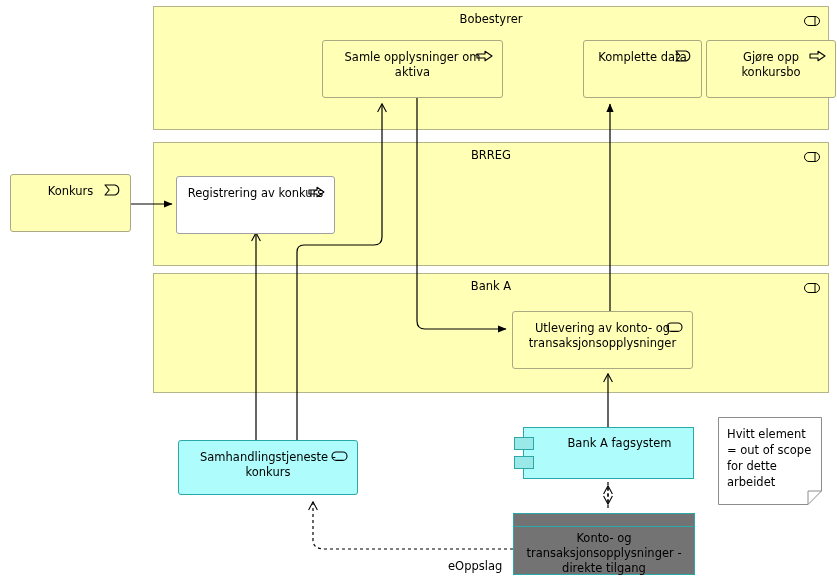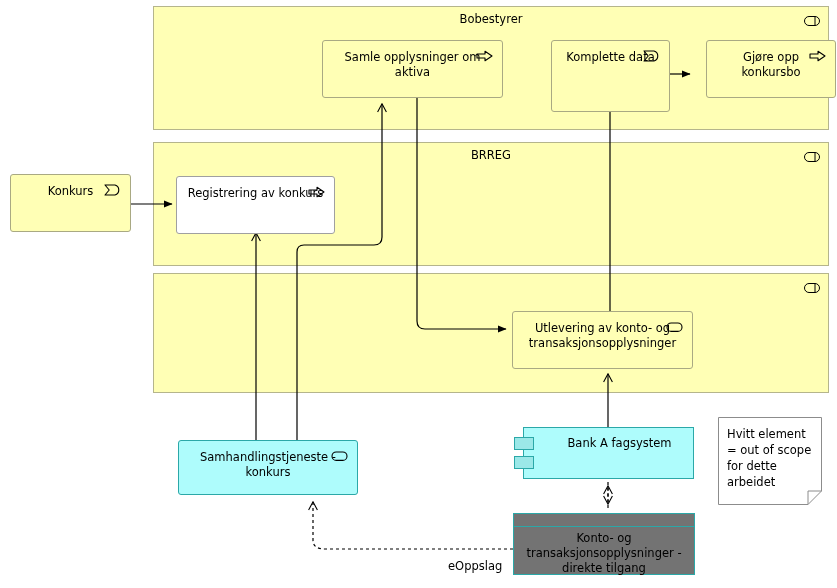--- a/index.html
+++ b/index.html
@@ -160,20 +160,21 @@
 
   <div class="grp" style="left:153px; top:142px; width:676px; height:124px;">
     <div class="grp-label">BRREG</div>
     <svg class="grp-icon" viewBox="0 0 16 10">
       <rect x="0.5" y="0.5" width="15" height="9" rx="4.5" fill="none" stroke="#000" stroke-width="1"></rect>
       <line x1="11" y1="0.5" x2="11" y2="9.5" stroke="#000" stroke-width="1"></line>
     </svg>
   </div>
 
   <div class="grp" style="left:153px; top:273px; width:676px; height:120px;">
+    <div class="grp-label">Bank A</div>
     <svg class="grp-icon" viewBox="0 0 16 10">
       <rect x="0.5" y="0.5" width="15" height="9" rx="4.5" fill="none" stroke="#000" stroke-width="1"></rect>
       <line x1="11" y1="0.5" x2="11" y2="9.5" stroke="#000" stroke-width="1"></line>
     </svg>
   </div>
 
   <svg class="wires">
     <defs>
       <marker id="ah" markerWidth="9" markerHeight="9" refX="8" refY="4" orient="auto" markerUnits="userSpaceOnUse">
         <path d="M0,0.4 L8.6,4 L0,7.6 z" fill="#000"></path>
@@ -213,21 +214,21 @@
     </svg>
   </div>
 
   <div class="node" style="left:322px; top:40px; width:181px; height:58px;">
     <div class="txt">Samle opplysninger om aktiva</div>
     <svg class="ico" viewBox="0 0 17 12">
       <path d="M1,4 L9,4 L9,1.3 L16,6 L9,10.7 L9,8 L1,8 z" fill="none" stroke="#000" stroke-width="1.1" stroke-linejoin="round"></path>
     </svg>
   </div>
 
-  <div class="node" style="left:551px; top:40px; width:119px; height:72px;">
+  <div class="node" style="left:583px; top:40px; width:119px; height:58px;">
     <div class="txt">Komplette data</div>
     <svg class="ico" viewBox="0 0 17 12">
       <path d="M1,1 L11,1 A5.2,5.2 0 0 1 11,11 L1,11 L5.2,6 z" fill="none" stroke="#000" stroke-width="1.1" stroke-linejoin="round"></path>
     </svg>
   </div>
 
   <div class="node" style="left:706px; top:40px; width:130px; height:58px;">
     <div class="txt">Gjøre opp konkursbo</div>
     <svg class="ico" viewBox="0 0 17 12">
       <path d="M1,4 L9,4 L9,1.3 L16,6 L9,10.7 L9,8 L1,8 z" fill="none" stroke="#000" stroke-width="1.1" stroke-linejoin="round"></path>

